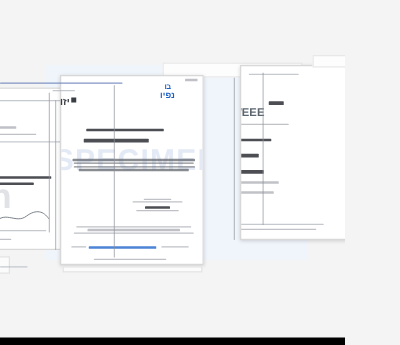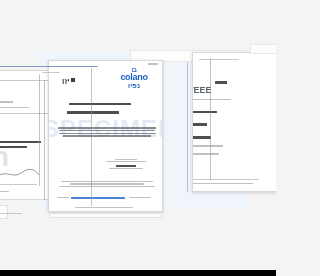--- a/index.html
+++ b/index.html
@@ -66,21 +66,21 @@
     display:block;
   }
   .logo .w1{
     display:block;font-weight:700;color:#1b5fc4;letter-spacing:-.3px;
   }
   .logo .w2{
     display:block;font-weight:700;color:#1b5fc4;letter-spacing:0px;
   }
 
   
-  .minilogo{position:absolute;color:#3a3d44;font-weight:700;line-height:1;margin-left:14px;}
+  .minilogo{position:absolute;color:#3a3d44;font-weight:700;line-height:1;}
   .minilogo .sq{
     display:inline-block;width:4px;height:4px;background:#3a3d44;
     vertical-align:top;margin-left:1px;
   }
 
   
   .blackbar{position:absolute;left:0;right:0;bottom:0;height:6px;background:#000;}
 
   
   .tint{position:absolute;background:#eef3fb;opacity:.85;}
@@ -134,21 +134,20 @@
     <div class="ln rule" style="left:-20px;top:126px;width:86px;"></div>
     <div class="ln light" style="left:-20px;top:130px;width:80px;height:1px;"></div>
 
   </div>
   <div class="sheet ghost2" style="left:250px;top:44px;width:34px;height:10px;"></div>
 
   <div class="sheet shadow" style="left:48px;top:60px;width:115px;height:152px;">
 
     <div class="logo" style="right:6px;top:6px;width:44px;">
       <span class="mark" style="font-size:6px;">בו</span>
-      <span class="w1" style="font-size:9px;">colano</span>
       <span class="w2" style="font-size:7px;">נפיו</span>
     </div>
     <div class="ln light" style="right:4px;top:2px;width:10px;height:2px;"></div>
 
     <div class="ln dark" style="left:20px;top:42px;width:62px;height:2px;"></div>
     <div class="ln dark" style="left:18px;top:50px;width:52px;height:3px;"></div>
 
     <div class="wm faint" style="left:-6px;top:56px;font-size:24px;letter-spacing:1px;">SPECIMEN</div>
 
     <div class="para" style="left:8px;top:66px;width:100px;">

